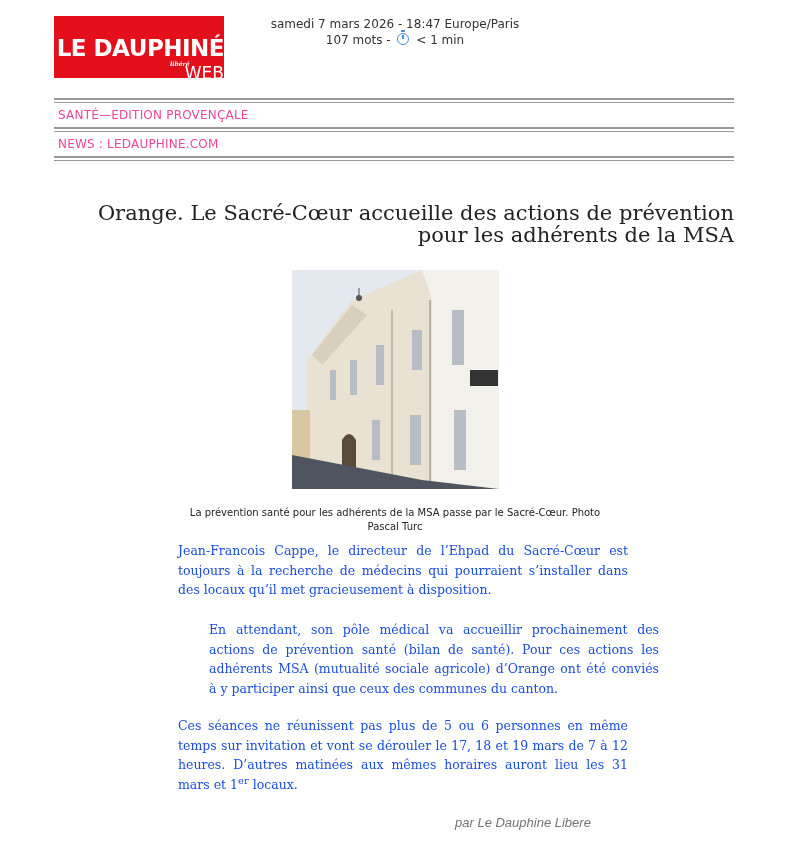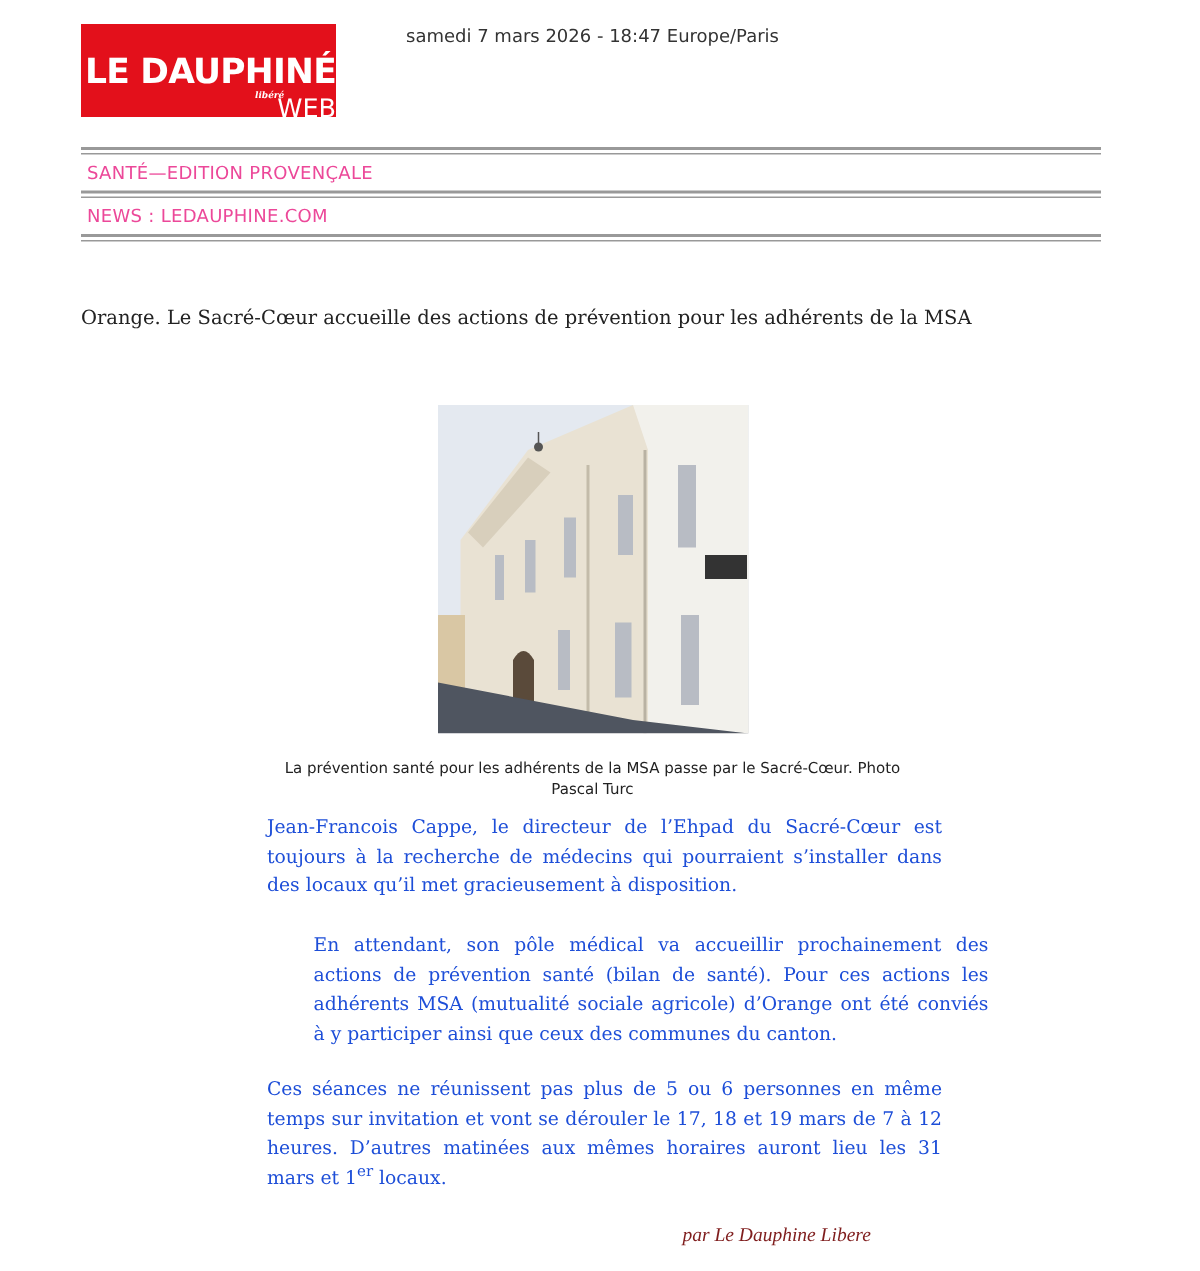--- a/index.html
+++ b/index.html
@@ -11,42 +11,47 @@
     .logo .web { font-size: 17px; position: absolute; left: 0; right: 0; top: 48px; line-height: 18px; }
 
     .meta { position: absolute; left: 255px; top: 16px; width: 280px; text-align: center; font-size: 12px; line-height: 16px; color: #333; }
     .meta .clock { display: inline-block; width: 10px; height: 10px; border: 1.5px solid #4a8fd4; border-radius: 50%; position: relative; vertical-align: -1px; margin: 0 3px; }
     .meta .clock::before { content: ""; position: absolute; left: 4px; top: 1px; width: 1.5px; height: 4px; background: #4a8fd4; }
     .meta .clock::after { content: ""; position: absolute; left: 3px; top: -4px; width: 4px; height: 2px; background: #4a8fd4; }
 
     .rule { position: absolute; left: 54px; width: 680px; height: 2px; border-top: 2px solid #999; border-bottom: 1px solid #999; }
     .rubric { position: absolute; left: 58px; font-size: 12px; color: #ec4899; letter-spacing: 0.2px; }
 
-    .title { position: absolute; left: 54px; top: 202px; width: 680px; text-align: left; font-family: "DejaVu Serif", serif; font-size: 13px; line-height: 22px; color: #222; }
+    .title { position: absolute; left: 54px; top: 202px; width: 680px; text-align: right; font-family: "DejaVu Serif", serif; font-size: 21px; line-height: 22px; color: #222; }
 
     .photo { position: absolute; left: 292px; top: 270px; width: 207px; height: 219px; overflow: hidden; background: linear-gradient(180deg, #dde4ee 0%, #e8ecf2 40%, #cfd3d8 100%); }
     .caption { position: absolute; left: 180px; top: 506px; width: 430px; text-align: center; font-size: 10px; line-height: 14px; color: #222; }
 
     .body { position: absolute; left: 178px; width: 450px; font-family: "DejaVu Serif", serif; font-size: 12.5px; line-height: 19.5px; color: #1d4ed8; text-align: justify; }
     .body p { margin: 0; }
     .body sup { font-size: 10px; line-height: 0; }
 
-    .byline { position: absolute; left: 455px; top: 815px; font-family: Liberation Serif, serif; font-style: italic; font-size: 13px; color: #7f1d1d; }
+    .byline { position: absolute; left: 455px; top: 815px; font-family: Liberation Sans, sans-serif; font-style: italic; font-size: 13px; color: #737373; }
   </style>
 </head>
 <body>
 
 <div class="logo">
   <div class="brand">LE DAUPHINÉ</div>
   <div class="sub">libéré</div>
   <div class="web">WEB</div>
 </div>
 
 <div class="meta">
   <div>samedi 7 mars 2026 - 18:47 Europe/Paris</div>
+  <div>
+    <span>107 mots -</span>
+    <span class="clock"></span>
+    <span>&lt; 1 min</span>
+  </div>
 </div>
 
 <div class="rule" style="top:98px;"></div>
 <div class="rubric" style="top:108px;">SANTÉ—EDITION PROVENÇALE</div>
 <div class="rule" style="top:127px;"></div>
 <div class="rubric" style="top:137px;">NEWS : LEDAUPHINE.COM</div>
 <div class="rule" style="top:156px;"></div>
 
 <h1 class="title" style="margin:0;font-weight:normal;">Orange. Le Sacré-Cœur accueille des actions de prévention pour les adhérents de la MSA</h1>
 

